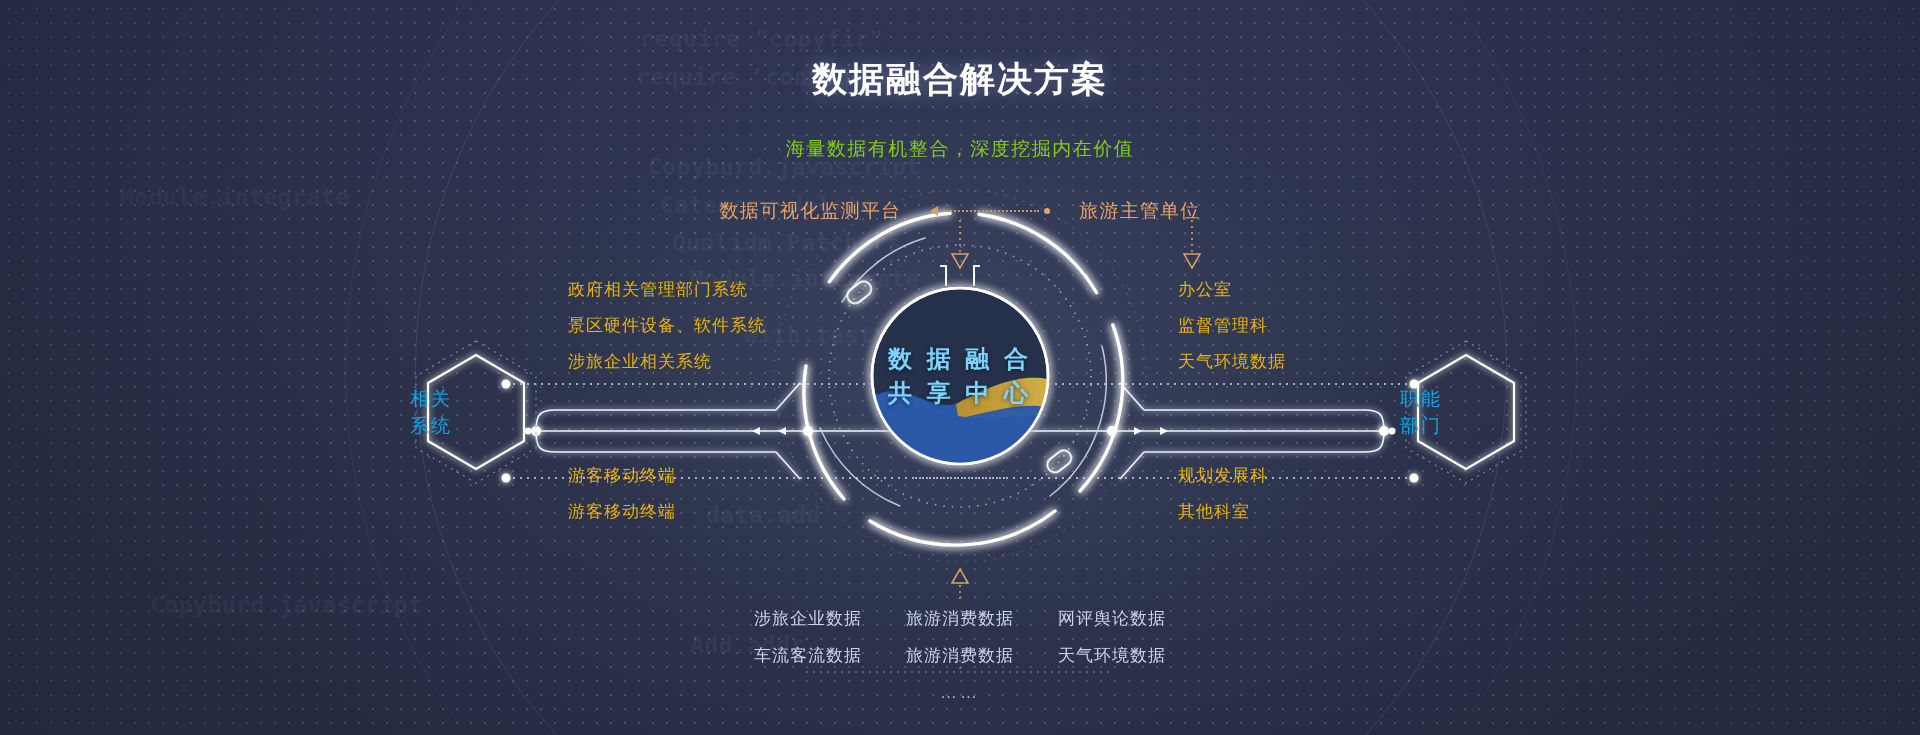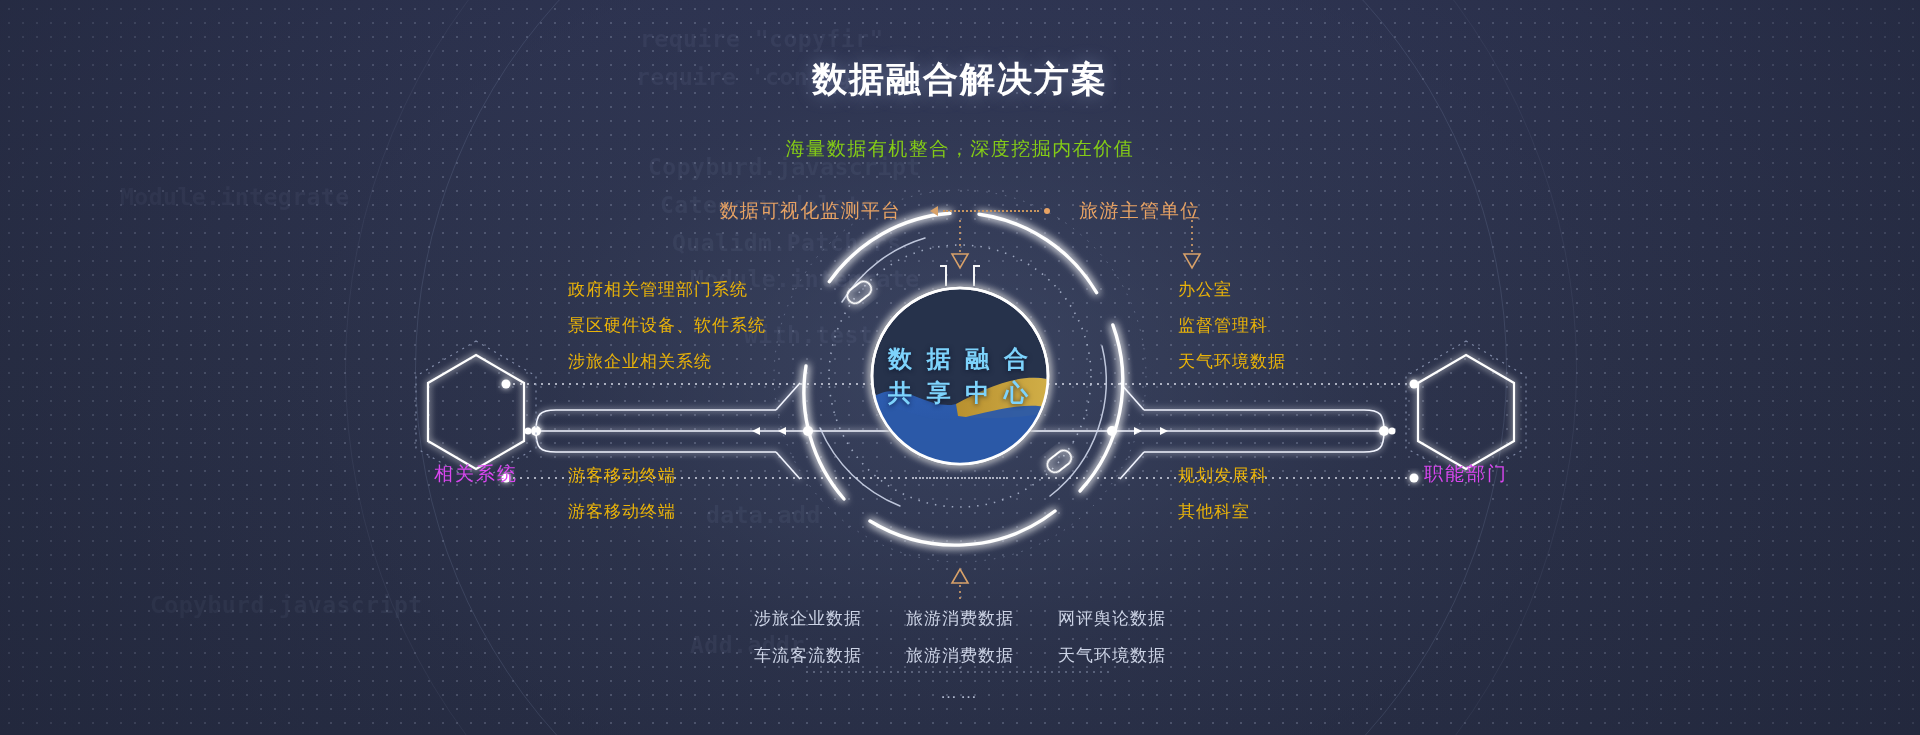--- a/index.html
+++ b/index.html
@@ -98,22 +98,22 @@
   .col-r-top{left:1178px;top:272px;}
   .col-r-bot{left:1178px;top:458px;}
 
   
   .hex-wrap{position:absolute;width:132px;height:150px;z-index:36;}
   .hex-left{left:410px;top:337px;}
   .hex-right{left:1400px;top:337px;}
   .hex-wrap svg{position:absolute;inset:0;overflow:visible;}
   .hex-text{
     position:absolute;inset:0;
-    display:flex;flex-direction:row;align-items:flex-end;justify-content:center;
-    color:#d946ef;font-size:19px;line-height:27px;letter-spacing:2px;
+    display:flex;flex-direction:column;align-items:flex-start;justify-content:center;
+    color:#0ea5e9;font-size:19px;line-height:27px;letter-spacing:2px;
   }
 
   
   .botgrid{
     position:absolute;left:0;right:0;top:600px;z-index:35;
     display:flex;flex-direction:column;align-items:center;
   }
   .botrow{display:flex;justify-content:flex-start;}
   .botrow .lbl{
     width:152px;text-align:center;

